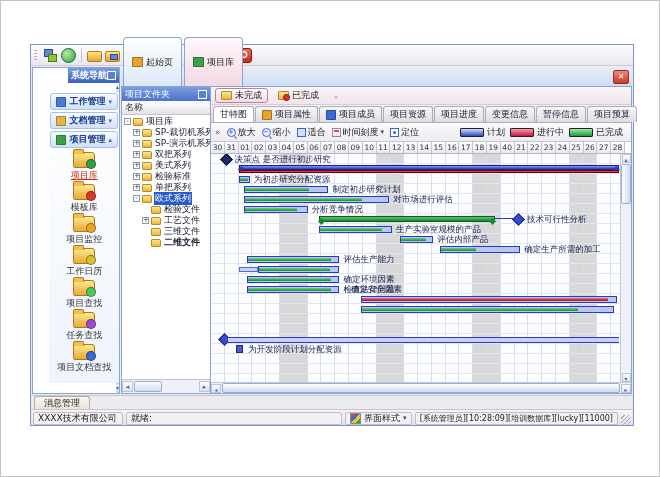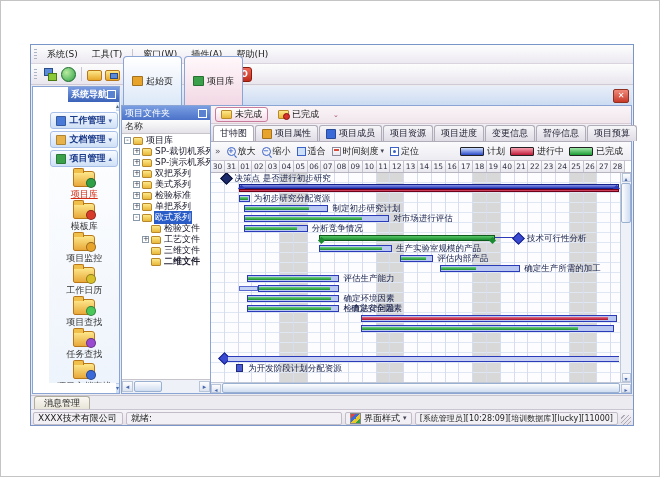--- a/index.html
+++ b/index.html
@@ -161,31 +161,20 @@
   .style-ico{width:9px;height:9px;background:linear-gradient(135deg,#e8423a 0 25%,#3a6ad8 25% 50%,#e8c82a 50% 75%,#2fa046 75% 100%);border:1px solid #888;}
   .st-session{font-size:8px;}
   .grip2{width:10px;height:10px;align-self:flex-end;background:repeating-linear-gradient(135deg,transparent 0 2px,#b0aab8 2px 3px);}
 </style>
 </head>
 <body>
 
 <div class="screen">
   <div class="window">
 
-    <div class="menubar">
-      <div class="vgrip"></div>
-      <span id="menu-items" style="display:flex;align-items:center;">
-          <div class="menu-item">系统(S)</div>
-          <div class="menu-item">工具(T)</div>
-          <div class="menu-sep"></div>
-          <div class="menu-item">窗口(W)</div>
-          <div class="menu-item">插件(A)</div>
-          <div class="menu-item">帮助(H)</div>
-        </span>
-    </div>
 
     <div class="toolbar">
       <div class="vgrip"></div>
       <span id="toolbar-icons" style="display:flex;align-items:center;gap:3px;">
           <div class="tbico ico-network-icon"></div>
           <div class="tbico ico-globe-icon"></div>
           <div class="tb-sep"></div>
           <div class="tbico ico-open-folder-icon"></div>
           <div class="tbico ico-folder-view-icon"></div>
           <div class="tb-sep"></div>

